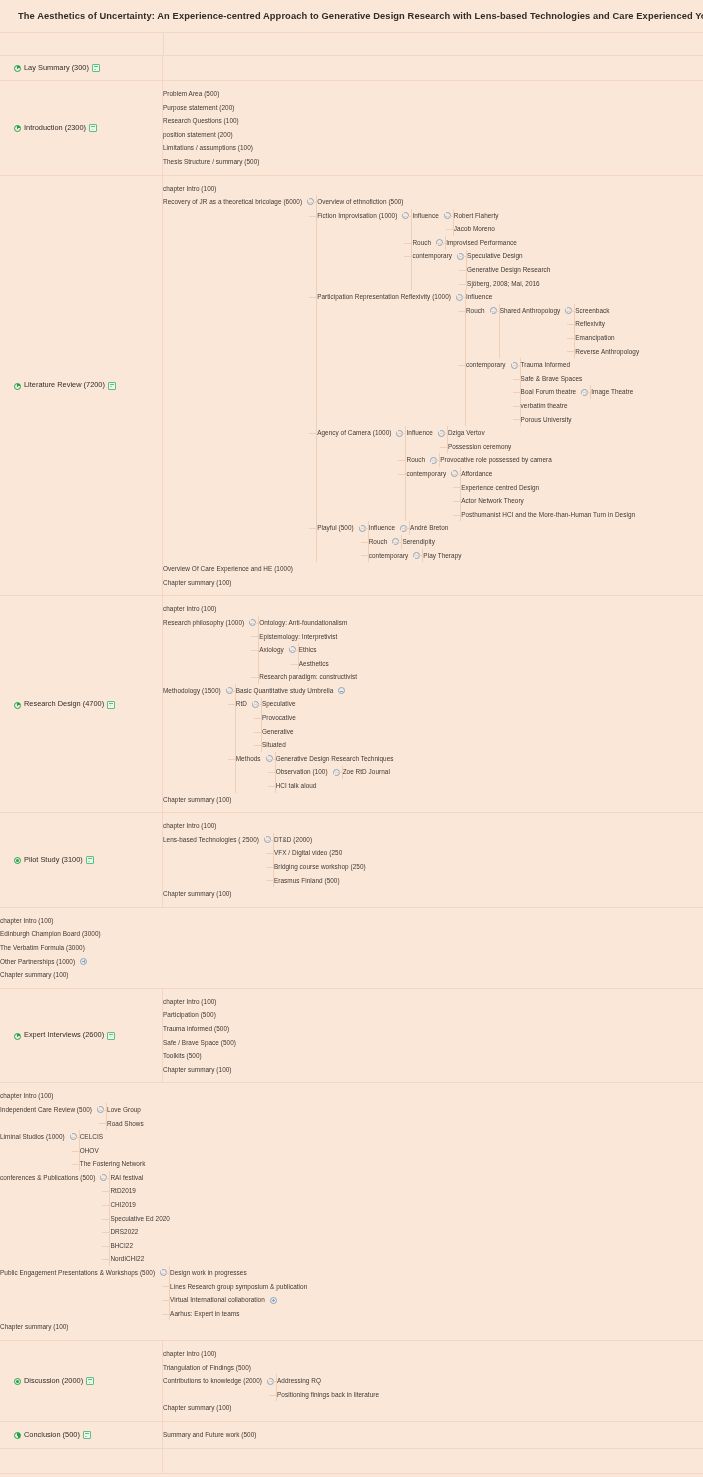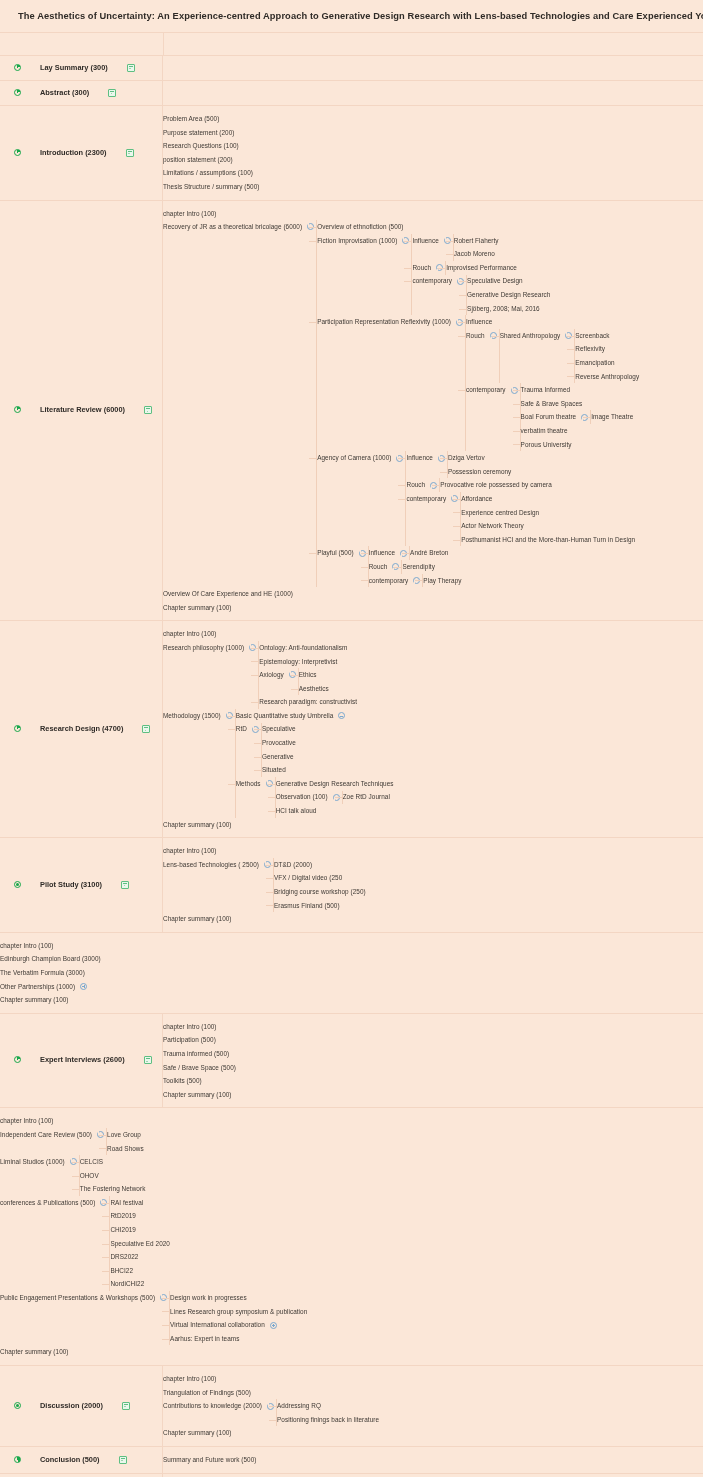--- a/index.html
+++ b/index.html
@@ -61,25 +61,25 @@
     padding:2px 4px 2px 14px;
   }
   .col-tree{
     flex:1 1 auto;
     box-sizing:border-box;
     padding:6px 0 6px 0;
     min-width:0;
   }
   .chapter-label{
     font-size:7.4px;
-    font-weight:bold;
+    font-weight:normal;
     color:#2f2b27;
     display:flex;
-    align-items:flex-start;
-    gap:19px;
+    align-items:flex-end;
+    gap:3px;
     line-height:1.15;
   }
   .chapter-label .txt{white-space:normal;}
 
   
   .pie{
     width:7px;height:7px;flex:0 0 7px;
     border-radius:50%;
     border:1px solid #17a84a;
     background:
@@ -250,74 +250,64 @@
             <span class="txt">Lay Summary (300)</span>
             <span class="note-icon"></span>
           </div>
         </div>
         <div class="col-tree"></div>
       </div>
       <div class="row">
         <div class="col-label">
           <div class="chapter-label">
             <span class="pie" style="--p: 25%;"></span>
-            <span class="txt">Abstract (300)</span>
+            <span class="txt">Introduction (2300)</span>
             <span class="note-icon"></span>
           </div>
         </div>
-        <div class="col-tree"></div>
+        <div class="col-tree">
+          <ul class="tree flat tree-wrap">
+            <li>
+              <div class="node">
+                <span class="lbl">Problem Area (500)</span>
+              </div>
+            </li>
+            <li>
+              <div class="node">
+                <span class="lbl">Purpose statement (200)</span>
+              </div>
+            </li>
+            <li>
+              <div class="node">
+                <span class="lbl">Research Questions (100)</span>
+              </div>
+            </li>
+            <li>
+              <div class="node">
+                <span class="lbl">position statement (200)</span>
+              </div>
+            </li>
+            <li>
+              <div class="node">
+                <span class="lbl">Limitations / assumptions (100)</span>
+              </div>
+            </li>
+            <li>
+              <div class="node">
+                <span class="lbl">Thesis Structure / summary (500)</span>
+              </div>
+            </li>
+          </ul>
+        </div>
       </div>
       <div class="row">
         <div class="col-label">
           <div class="chapter-label">
             <span class="pie" style="--p: 25%;"></span>
-            <span class="txt">Introduction (2300)</span>
-            <span class="note-icon"></span>
-          </div>
-        </div>
-        <div class="col-tree">
-          <ul class="tree flat tree-wrap">
-            <li>
-              <div class="node">
-                <span class="lbl">Problem Area (500)</span>
-              </div>
-            </li>
-            <li>
-              <div class="node">
-                <span class="lbl">Purpose statement (200)</span>
-              </div>
-            </li>
-            <li>
-              <div class="node">
-                <span class="lbl">Research Questions (100)</span>
-              </div>
-            </li>
-            <li>
-              <div class="node">
-                <span class="lbl">position statement (200)</span>
-              </div>
-            </li>
-            <li>
-              <div class="node">
-                <span class="lbl">Limitations / assumptions (100)</span>
-              </div>
-            </li>
-            <li>
-              <div class="node">
-                <span class="lbl">Thesis Structure / summary (500)</span>
-              </div>
-            </li>
-          </ul>
-        </div>
-      </div>
-      <div class="row">
-        <div class="col-label">
-          <div class="chapter-label">
-            <span class="pie" style="--p: 25%;"></span>
-            <span class="txt">Literature Review (6000)</span>
+            <span class="txt">Literature Review (7200)</span>
             <span class="note-icon"></span>
           </div>
         </div>
         <div class="col-tree">
           <ul class="tree flat tree-wrap">
             <li>
               <div class="node">
                 <span class="lbl">chapter Intro (100)</span>
               </div>
             </li>

